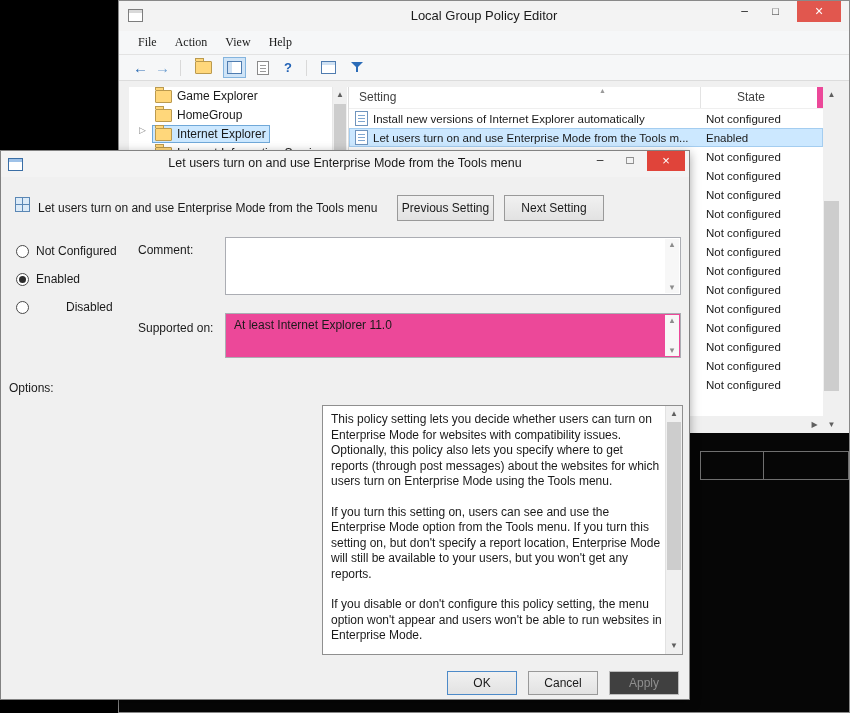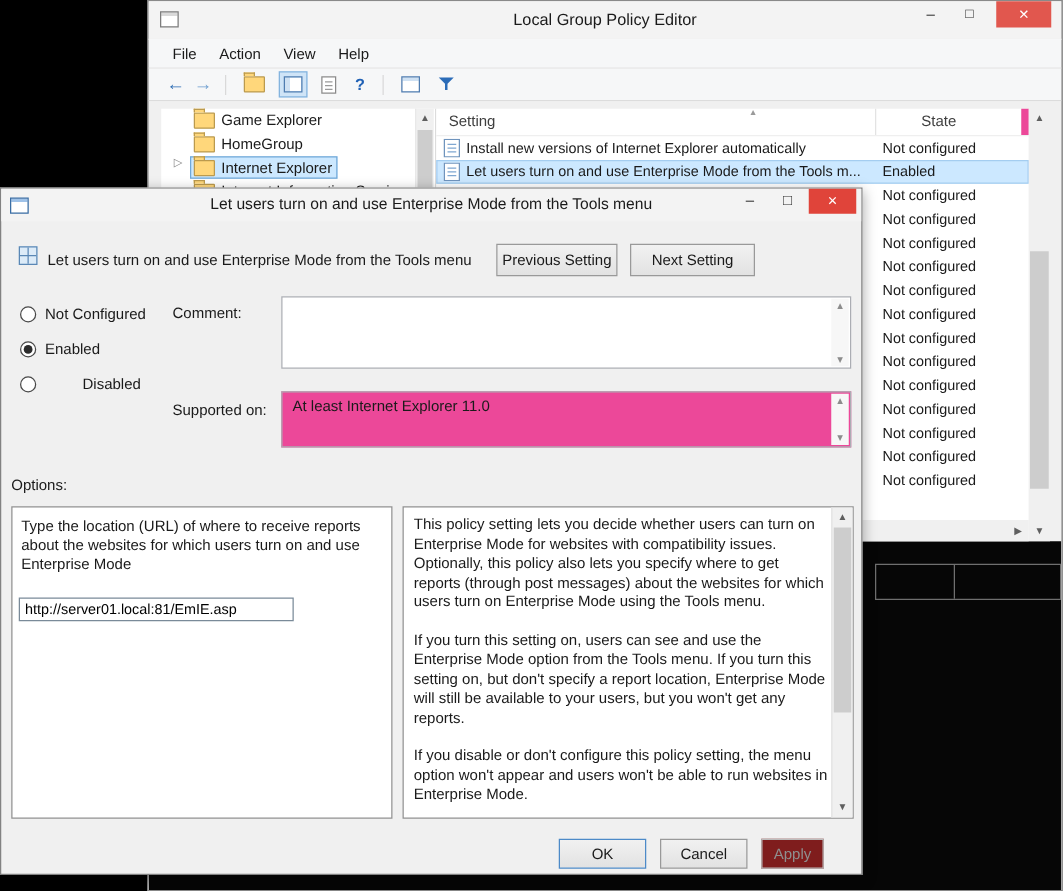--- a/index.html
+++ b/index.html
@@ -9,21 +9,21 @@
   
   #gpe{position:absolute;left:118px;top:0;width:730px;height:711px;border:1px solid #898989;background:#f0f0f0;}
   .titlebar{position:absolute;left:0;top:0;right:0;height:30px;background:#f3f3f3;border-bottom:1px solid #e6e6e6;}
   .app-ic{position:absolute;left:9px;top:8px;width:13px;height:11px;border:1px solid #7d7d7d;background:linear-gradient(#d9d9d9 3px,#fff 3px);}
   .wtitle{position:absolute;left:0;right:0;top:0;line-height:29px;text-align:center;font-size:13px;color:#1a1a1a;}
   .winctl{position:absolute;top:0;right:8px;display:flex;align-items:flex-start;}
   .wbtn{height:21px;width:31px;text-align:center;line-height:20px;font-size:12px;color:#2a2a2a;background:transparent;cursor:default;}
   .wbtn.max{font-size:11px;}
   .wbtn.close{width:44px;background:#e1574e;color:#fff;font-size:14px;margin-left:6px;}
 
-  .menubar{position:absolute;left:0;top:30px;right:0;height:24px;background:#f6f7f8;border-bottom:1px solid #e3e3e3;display:flex;align-items:center;padding-left:10px;box-sizing:border-box;}
+  .menubar{position:absolute;left:0;top:30px;right:0;height:24px;background:#f6f7f8;border-bottom:1px solid #e3e3e3;display:flex;align-items:center;padding-left:10px;box-sizing:border-box;font-family:Liberation Serif, serif;}
   .mitem{padding:3px 9px;color:#1a1a1a;}
 
   .toolbar{position:absolute;left:0;top:54px;right:0;height:26px;background:#f6f7f8;border-bottom:1px solid #dcdcdc;display:flex;align-items:center;gap:7px;padding-left:14px;box-sizing:border-box;}
   .tb-arrow{font-size:15px;font-weight:bold;color:#2e6db4;line-height:1;}
   .tb-arrow.fwd{color:#6f9fd0;}
   .tb-sep{width:1px;height:16px;background:#d9d9d9;margin:0 3px;}
   .tb-btn{padding:3px;border:1px solid transparent;display:flex;align-items:center;justify-content:center;}
   .tb-btn.pressed{background:#cfe4f7;border-color:#84b4de;}
   .tb-btn.qm{color:#2061b5;font-weight:bold;font-size:13px;line-height:1;}
   .folder{position:relative;width:15px;height:11px;background:#ffd77b;border:1px solid #bb9a4e;border-radius:1px;display:inline-block;flex:0 0 auto;}
@@ -110,21 +110,21 @@
   .options-text{margin:8px 7px 0 7px;line-height:15px;}
   .url-input{position:absolute;left:5px;top:72px;width:220px;height:19px;border:1px solid #7a8a99;background:#fff;font-family:"Liberation Sans","DejaVu Sans",sans-serif;font-size:11.5px;padding:0 4px;box-sizing:border-box;}
 
   .help-panel{position:absolute;left:321px;top:254px;width:361px;height:250px;background:#fff;border:1px solid #8f8f8f;box-sizing:border-box;}
   .help-text{position:absolute;left:0;top:0;right:16px;bottom:0;overflow:hidden;padding:6px 4px 0 8px;line-height:15.5px;}
   .help-text p{margin:0 0 15px 0;}
   .help-scroll{position:absolute;right:0;top:0;bottom:0;width:16px;background:#f0f0f0;border-left:1px solid #e2e2e2;}
 
   .btn-ok{position:absolute;left:446px;top:520px;width:70px;height:24px;line-height:22px;border-color:#4d8ac8;}
   .btn-cancel{position:absolute;left:527px;top:520px;width:70px;height:24px;line-height:22px;}
-  .btn-apply{position:absolute;left:608px;top:520px;width:50px;height:24px;line-height:22px;color:#8f8f8f;border-color:#bcbcbc;background:#7f1d1d;}
+  .btn-apply{position:absolute;left:608px;top:520px;width:70px;height:24px;line-height:22px;color:#8f8f8f;border-color:#bcbcbc;background:#404040;}
 </style>
 </head>
 <body>
 
 <div id="gpe">
   <div class="titlebar">
     <span class="app-ic"></span>
     <div class="wtitle">Local Group Policy Editor</div>
     <div class="winctl">
       <div class="wbtn">–</div>
@@ -370,24 +370,20 @@
     <span>At least Internet Explorer 11.0</span>
     <div class="minisb">
       <span class="sp u">▴</span>
       <span class="sp d">▾</span>
     </div>
   </div>
 
   <div class="dlabel" style="left:8px;top:230px;">Options:</div>
   <div class="dlabel" style="left:321px;top:230px;margin-top:47px;">Help:</div>
 
-  <div class="options-panel">
-    <div class="options-text">Type the location (URL) of where to receive reports about the websites for which users turn on and use Enterprise Mode</div>
-    <input class="url-input" type="text" value="http://server01.local:81/EmIE.asp" style="">
-  </div>
 
   <div class="help-panel">
     <div class="help-text" id="help-text">
         <p>This policy setting lets you decide whether users can turn on Enterprise Mode for websites with compatibility issues. Optionally, this policy also lets you specify where to get reports (through post messages) about the websites for which users turn on Enterprise Mode using the Tools menu.</p>
         <p>If you turn this setting on, users can see and use the Enterprise Mode option from the Tools menu. If you turn this setting on, but don't specify a report location, Enterprise Mode will still be available to your users, but you won't get any reports.</p>
         <p>If you disable or don't configure this policy setting, the menu option won't appear and users won't be able to run websites in Enterprise Mode.</p>
       </div>
     <div class="help-scroll">
       <div class="sarrow top">▲</div>
       <div class="sthumb" style="top:16px;height:148px;"></div>

